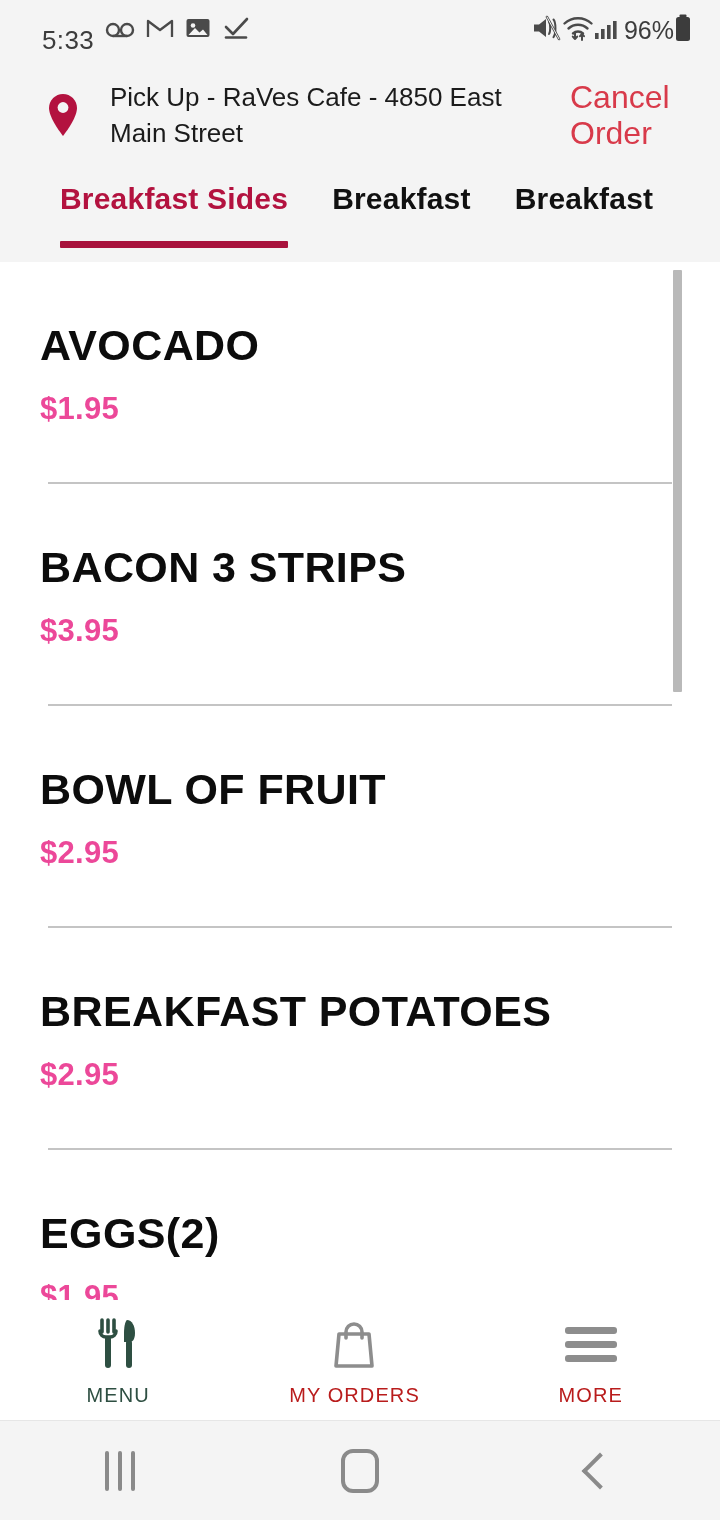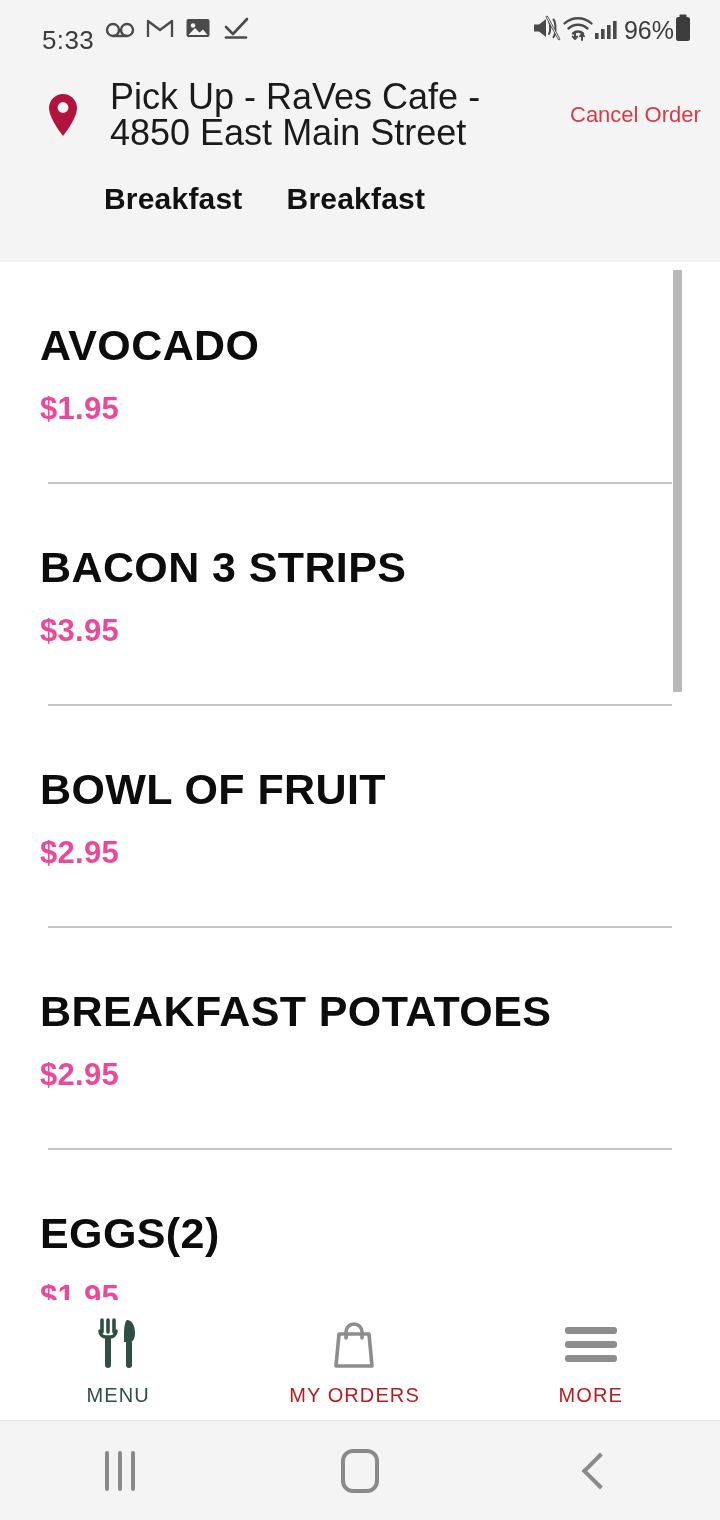--- a/index.html
+++ b/index.html
@@ -33,28 +33,28 @@
   
   .orderbar {
     flex:0 0 110px;
     background:#f4f4f4;
     display:flex; align-items:center;
     padding:0 12px 0 40px;
   }
   .pin-wrap { flex:0 0 46px; display:flex; align-items:center; justify-content:center; }
   .order-title {
     flex:1 1 auto;
-    font-size:36px; line-height:36px;
+    font-size:26px; line-height:36px;
     color:#1b1b1b;
     padding:0 10px 0 24px;
     font-weight:400;
   }
   .cancel-order {
     flex:0 0 auto;
-    font-size:22px; line-height:36px;
+    font-size:32px; line-height:36px;
     color:#d83a4a;
     text-align:left;
     width:138px;
     padding-right:4px;
   }
 
   
   .tabbar {
     flex:0 0 92px;
     background:#f4f4f4;
@@ -236,20 +236,21 @@
           <path d="M18 3C10.3 3 4 9.3 4 17c0 10.5 14 28 14 28s14-17.5 14-28c0-7.7-6.3-14-14-14z" fill="#b3123f"></path>
           <circle cx="18" cy="16.5" r="5.4" fill="#f4f4f4"></circle>
         </svg>
     </span>
     <div class="order-title">Pick Up - RaVes Cafe - 4850 East Main Street</div>
     <div class="cancel-order">Cancel Order</div>
   </div>
 
   <div class="tabbar">
     <div class="tab active">
+      <span>Breakfast  Sides</span>
       <span class="tab-underline"></span>
     </div>
     <div class="tab">
       <span>Breakfast</span>
     </div>
     <div class="tab">
       <span>Breakfast</span>
     </div>
   </div>
 

